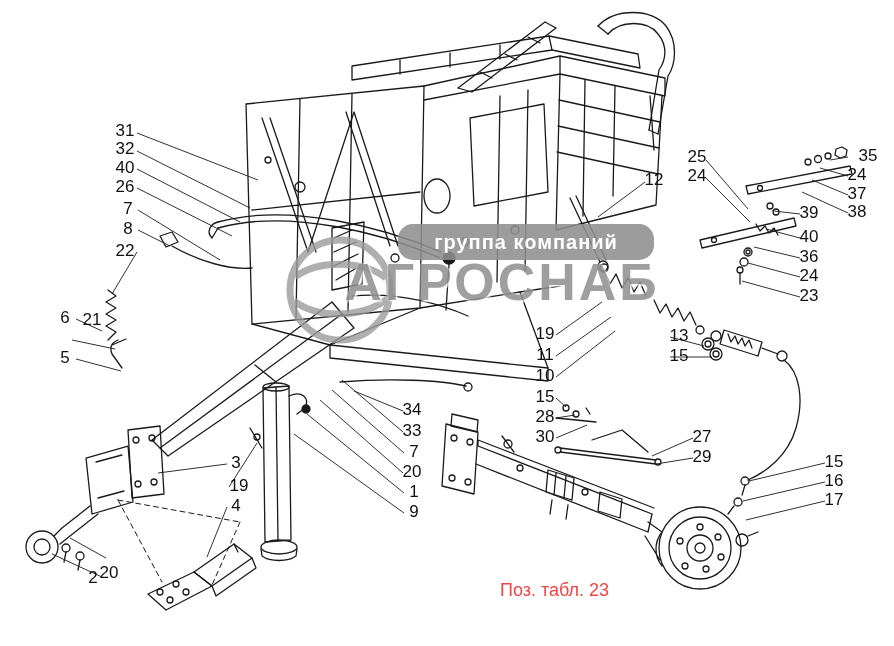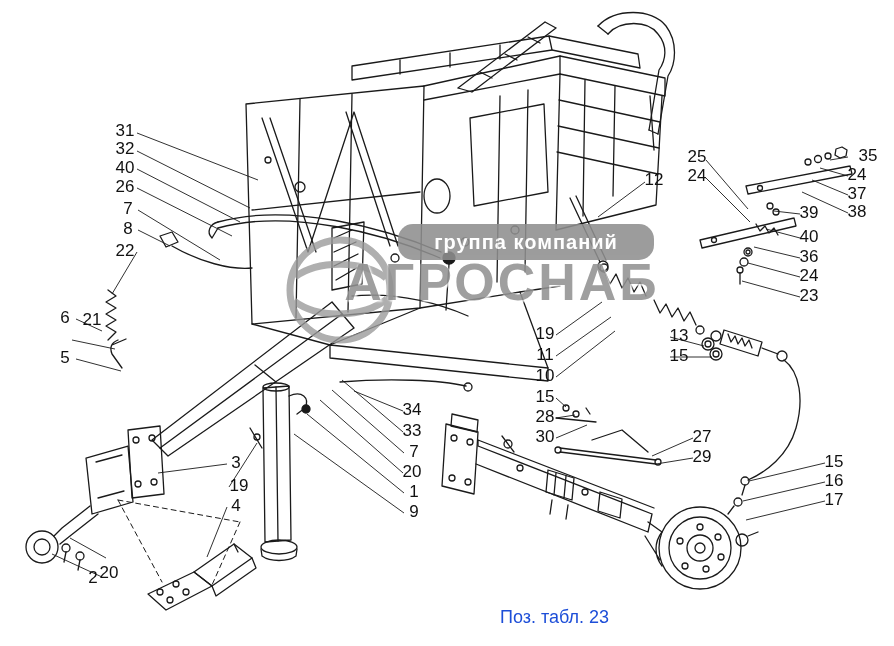--- a/index.html
+++ b/index.html
@@ -1,21 +1,21 @@
 <!DOCTYPE html>
 <html><head>
 <meta charset="utf-8">
 <style>
   html,body{margin:0;padding:0;background:#ffffff;}
   .stage{position:relative;width:894px;height:646px;background:#ffffff;overflow:hidden;
          font-family:"Liberation Sans",sans-serif;}
   .drawing{position:absolute;left:0;top:0;}
   .part-label{position:absolute;transform:translate(-50%,-50%);
     font:17px "Liberation Sans",sans-serif;color:#111;white-space:nowrap;}
-  .caption{position:absolute;left:500px;top:580px;font:18px "Liberation Sans",sans-serif;color:#1d4ed8;margin-top:27px;}
+  .caption{position:absolute;left:500px;top:580px;font:18px "Liberation Sans",sans-serif;color:#ef4444;}
   
   .wm{position:absolute;pointer-events:none;opacity:.88;}
   .wm-pill{left:398px;top:224px;width:256px;height:36px;background:#8f8f8f;border-radius:15px;
     display:flex;align-items:center;justify-content:center;color:#fff;
     font:bold 20px "Liberation Sans",sans-serif;letter-spacing:1px;}
   .wm-big{left:342px;top:252px;width:320px;text-align:center;color:#929292;
     font:bold 52px "Liberation Sans",sans-serif;letter-spacing:3px;
     text-shadow:0 0 2px #fff,2px 2px 2px rgba(255,255,255,.85);}
   .wm-small{left:400px;top:312px;width:250px;text-align:center;color:#c9c9c9;
     font:bold 36px "Liberation Sans",sans-serif;letter-spacing:5px;

